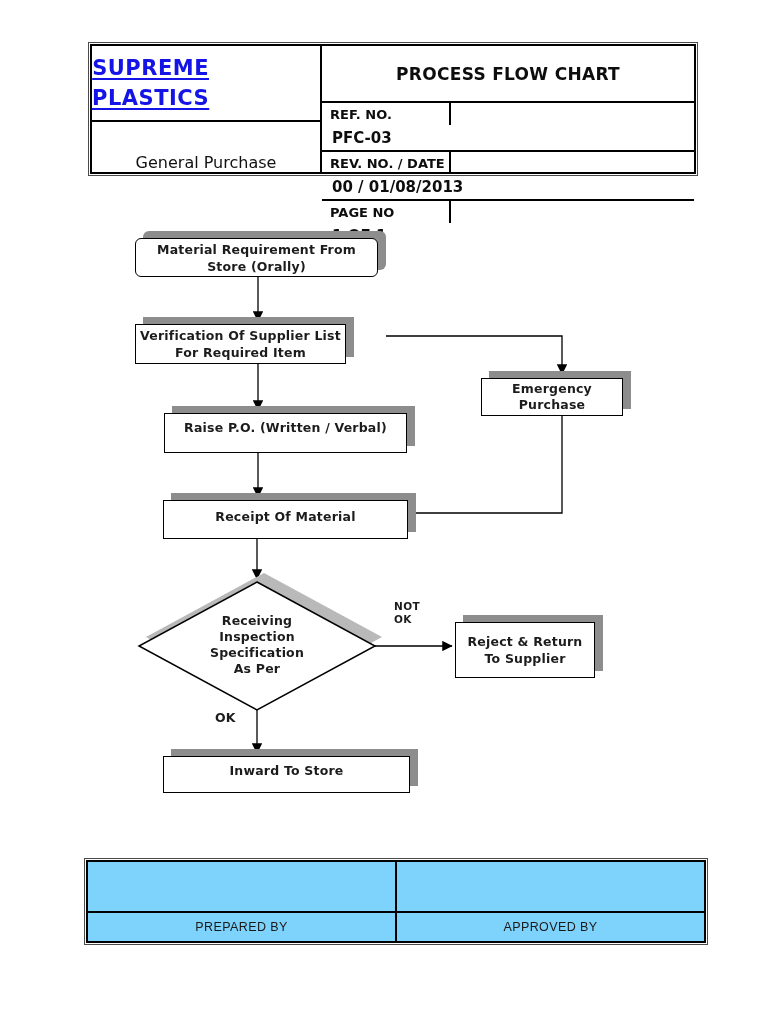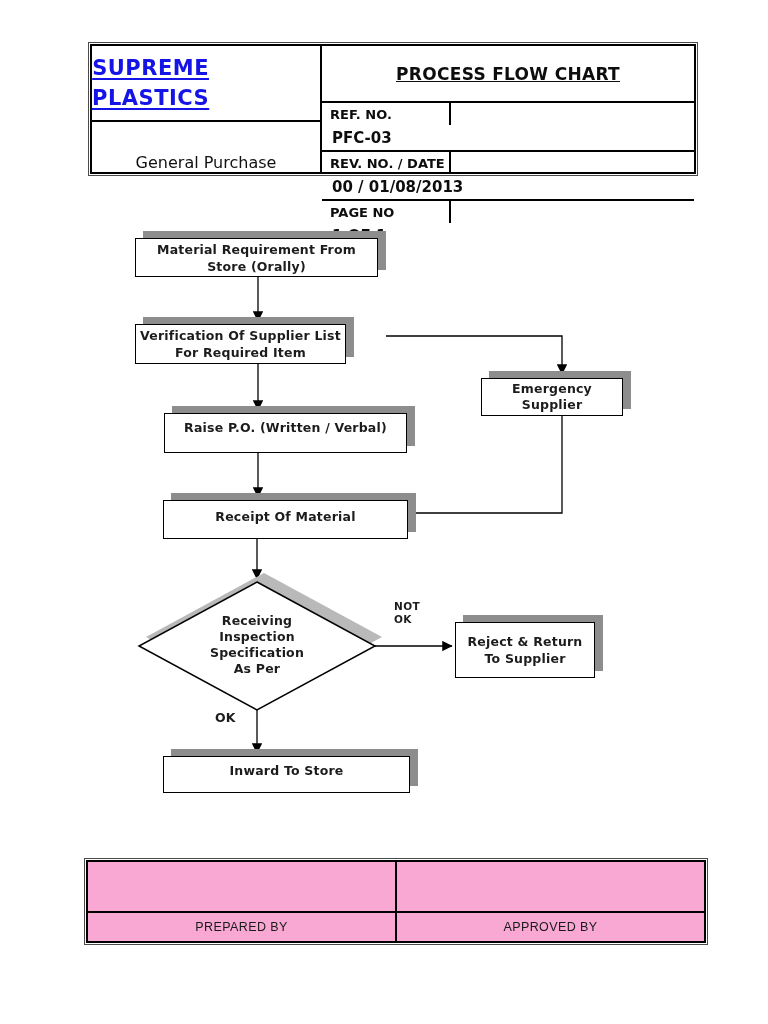--- a/index.html
+++ b/index.html
@@ -16,21 +16,21 @@
   
   .hdr{position:absolute;left:90px;top:44px;width:606px;height:130px;
        border:2px solid #000;outline:1px solid #4a4a4a;outline-offset:1px;box-sizing:border-box;background:#fff;}
   .hdr-left{position:absolute;left:0;top:0;bottom:0;width:230px;border-right:2px solid #000;box-sizing:border-box;}
   .hdr-left-top{height:74px;border-bottom:2px solid #000;display:flex;align-items:center;}
   .company{font-size:21px;font-weight:bold;color:var(--brand-blue);text-align:center;line-height:30px;
            letter-spacing:0.5px;text-decoration:underline;text-decoration-thickness:2px;text-underline-offset:3px;}
   .hdr-left-bot{height:50px;display:flex;align-items:flex-end;justify-content:center;font-size:16px;color:#111;}
   .hdr-right{position:absolute;left:230px;top:0;bottom:0;right:0;}
   .hdr-title{height:55px;border-bottom:2px solid #000;display:flex;align-items:center;justify-content:center;
-             font-size:17px;font-weight:bold;letter-spacing:0.3px;color:#0d0d0d;text-decoration:underline;}
+             font-size:17px;font-weight:bold;letter-spacing:0.3px;color:#0d0d0d;}
   .meta-row{display:flex;border-bottom:2px solid #000;box-sizing:border-box;flex-direction:column;}
   .meta-row.last{border-bottom:none;}
   .meta-label{width:129px;border-right:2px solid #000;box-sizing:border-box;padding:4px 0 3px 8px;
               font-size:13px;font-weight:bold;color:#0d0d0d;}
   .meta-value{flex:1;padding:4px 0 3px 10px;font-size:15px;font-weight:bold;color:#0d0d0d;}
 
   
   .fbox{position:absolute;background:#fff;border:1.6px solid #000;box-sizing:border-box;
         box-shadow:8px -7px 0 0 var(--box-shadow);
         font-size:12.5px;font-weight:bold;color:var(--ink);text-align:center;line-height:17px;letter-spacing:0.2px;}
@@ -41,21 +41,21 @@
   .dtext{position:absolute;left:157px;top:613px;width:200px;text-align:center;
          font-size:12.5px;font-weight:bold;line-height:16px;color:var(--ink);letter-spacing:0.2px;}
   .edge-label{position:absolute;font-weight:bold;color:var(--ink);}
   .lbl-notok{left:394px;top:600px;font-size:10.5px;line-height:12.5px;letter-spacing:0.4px;}
   .lbl-ok{left:215px;top:710px;font-size:12.5px;}
 
   .flow-svg{position:absolute;left:0;top:0;width:768px;height:1024px;pointer-events:none;}
 
   
   .ftr{position:absolute;left:86px;top:860px;width:620px;height:83px;border:2px solid #000;
-       outline:1px solid #4a4a4a;outline-offset:1px;box-sizing:border-box;background:#f9a8d4;
+       outline:1px solid #4a4a4a;outline-offset:1px;box-sizing:border-box;background:#7dd3fc;
        display:grid;grid-template-columns:309px 1fr;grid-template-rows:51px 1fr;
        font-family:"Liberation Sans",sans-serif;}
   .ftr-cell{box-sizing:border-box;}
   .ftr-c1{border-right:2px solid #000;}
   .ftr-r1{border-bottom:2px solid #000;}
   .ftr-sig{display:flex;align-items:center;justify-content:center;font-size:12.5px;
            letter-spacing:0.4px;color:#1a1a1a;}
 </style>
 </head>
 <body>
@@ -104,37 +104,37 @@
       <polyline points="258,453 258,497" marker-end="url(#ah)"></polyline>
       <polyline points="562,416 562,513 389,513" marker-end="url(#ah)"></polyline>
       <polyline points="257,539 257,579" marker-end="url(#ah)"></polyline>
       <polyline points="375,646 452,646" marker-end="url(#ah)"></polyline>
       <polyline points="257,710 257,753" marker-end="url(#ah)"></polyline>
     </g>
     <polygon points="264,573 382,637 264,701 146,637" style="fill:var(--diamond-shadow)"></polygon>
     <polygon points="257,582 375,646 257,710 139,646" style="fill:#ffffff;stroke:#000;stroke-width:1.5"></polygon>
   </svg>
 
-  <div class="fbox vcenter" style="left:135px;top:238px;width:243px;height:39px;">
+  <div class="fbox vcenter" style="left:135px;top:238px;width:243px;height:39px;border-radius:6px;">
     <span class="fline">Material Requirement From</span>
     <span class="fline">Store (Orally)</span>
   </div>
 
   <div class="fbox vcenter" style="left:135px;top:324px;width:211px;height:40px;">
     <span class="fline">Verification Of Supplier List</span>
     <span class="fline">For Required Item</span>
   </div>
 
   <div class="fbox vtop" style="left:134px;top:413px;width:243px;height:40px;">
     <span class="fline">Raise P.O. (Written / Verbal)</span>
   </div>
 
   <div class="fbox vcenter" style="left:481px;top:378px;width:142px;height:38px;line-height:16px;">
     <span class="fline">Emergency</span>
-    <span class="fline">Supplier</span>
+    <span class="fline">Purchase</span>
   </div>
 
   <div class="fbox vtop" style="left:133px;top:500px;width:245px;height:39px;padding-top:7px;">
     <span class="fline">Receipt Of Material</span>
   </div>
 
   <div class="dtext">
     <span class="fline">Receiving</span>
     <span class="fline">Inspection</span>
     <span class="fline">Specification</span>

